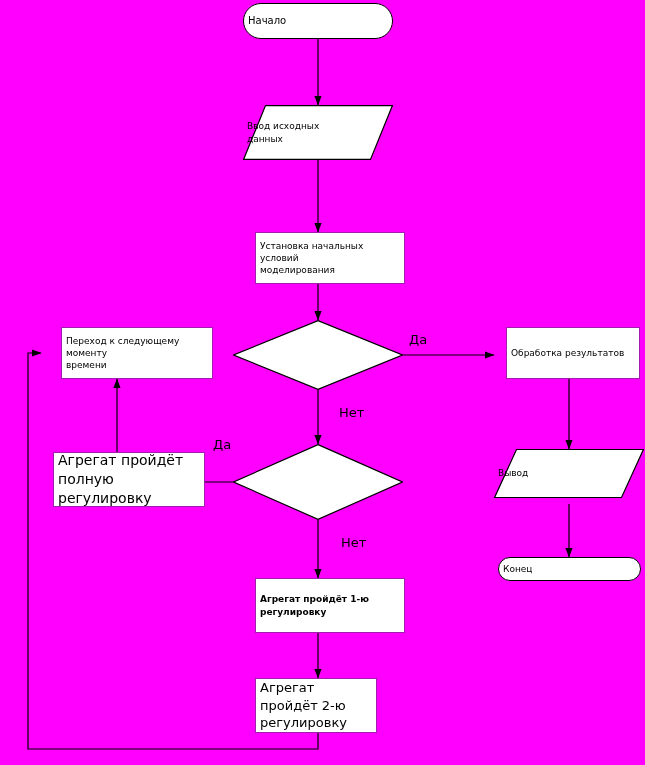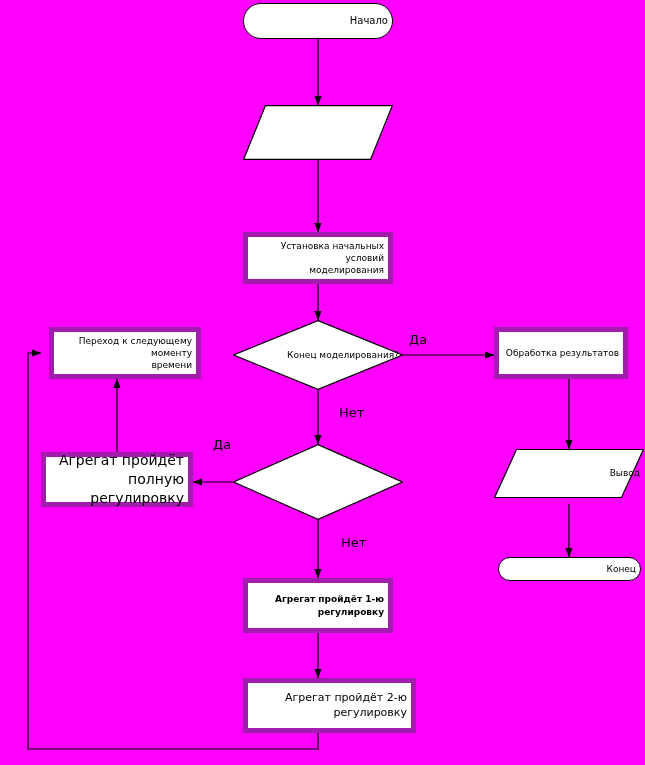--- a/index.html
+++ b/index.html
@@ -21,39 +21,40 @@
     top: 0;
     width: 645px;
     height: 765px;
   }
   .node {
     position: absolute;
     box-sizing: border-box;
     display: flex;
     align-items: center;
     justify-content: center;
-    text-align: right;
+    text-align: left;
     color: #000000;
     background: #FFFFFF;
     line-height: 1.35;
     z-index: 5;
   }
   .node-text {
     display: block;
     width: 100%;
     padding: 0 4px;
     box-sizing: border-box;
     white-space: pre-line;
   }
   .node.terminator {
     border: 1px solid #000000;
     border-radius: 22px;
   }
   .node.process {
-    border: 5px solid #a21caf;
+    border: 1px solid #a21caf;
+    margin-left: 12px;
   }
   .node.io {
     border: none;
     background: transparent;
   }
   .io-shape {
     position: absolute;
     left: 0; top: 0;
     width: 100%;
     height: 100%;
@@ -106,34 +107,35 @@
   </svg>
 
   <div id="nodes-layer">
       <div class="node terminator" style="left: 243px; top: 3px; width: 150px; height: 36px; font-size: 10px;">
         <span class="node-text">Начало</span>
       </div>
       <div class="node io" style="left: 243px; top: 105px; width: 150px; height: 55px; font-size: 9px;">
         <svg class="io-shape" viewBox="0 0 150 55" preserveAspectRatio="none">
           <polygon points="22.5,0.6 149.4,0.6 127.5,54.4 0.6,54.4" fill="#FFFFFF" stroke="#000000" stroke-width="1.2"></polygon>
         </svg>
+        <span class="node-text">Ввод исходных
+данных</span>
       </div>
       <div class="node process" style="left: 243px; top: 232px; width: 150px; height: 52px; font-size: 9px;">
         <span class="node-text">Установка начальных условий
 моделирования</span>
       </div>
       <div class="node process" style="left: 49px; top: 327px; width: 152px; height: 52px; font-size: 9px;">
         <span class="node-text">Переход к следующему моменту
 времени</span>
       </div>
       <div class="node decision" style="left: 233px; top: 320px; width: 170px; height: 70px; font-size: 9px;">
         <svg class="decision-shape" viewBox="0 0 170 70" preserveAspectRatio="none">
           <polygon points="85,0.6 169.4,35 85,69.4 0.6,35" fill="#FFFFFF" stroke="#000000" stroke-width="1.2"></polygon>
         </svg>
-        <span class="node-text">Конец моделирования?</span>
       </div>
       <div class="node process" style="left: 494px; top: 327px; width: 134px; height: 52px; font-size: 9px;">
         <span class="node-text">Обработка результатов</span>
       </div>
       <div class="node process" style="left: 41px; top: 452px; width: 152px; height: 55px; font-size: 14px;">
         <span class="node-text">Агрегат пройдёт полную
 регулировку</span>
       </div>
       <div class="node decision" style="left: 233px; top: 444px; width: 170px; height: 76px; font-size: 9px;">
         <svg class="decision-shape" viewBox="0 0 170 76" preserveAspectRatio="none">
@@ -146,21 +148,21 @@
         </svg>
         <span class="node-text">Вывод</span>
       </div>
       <div class="node process" style="left: 243px; top: 578px; width: 150px; height: 55px; font-size: 9px; font-weight: bold;">
         <span class="node-text">Агрегат пройдёт 1-ю
 регулировку</span>
       </div>
       <div class="node terminator" style="left: 498px; top: 557px; width: 143px; height: 24px; font-size: 9px;">
         <span class="node-text">Конец</span>
       </div>
-      <div class="node process" style="left: 243px; top: 678px; width: 173px; height: 55px; font-size: 11px;">
+      <div class="node process" style="left: 243px; top: 678px; width: 122px; height: 55px; font-size: 13px;">
         <span class="node-text">Агрегат пройдёт 2-ю
 регулировку</span>
       </div>
     </div>
   <div id="labels-layer">
       <div class="edge-label" style="left: 409px; top: 332px; font-size: 13px;">Да</div>
       <div class="edge-label" style="left: 339px; top: 405px; font-size: 13px;">Нет</div>
       <div class="edge-label" style="left: 213px; top: 437px; font-size: 13px;">Да</div>
       <div class="edge-label" style="left: 341px; top: 535px; font-size: 13px;">Нет</div>
     </div>

